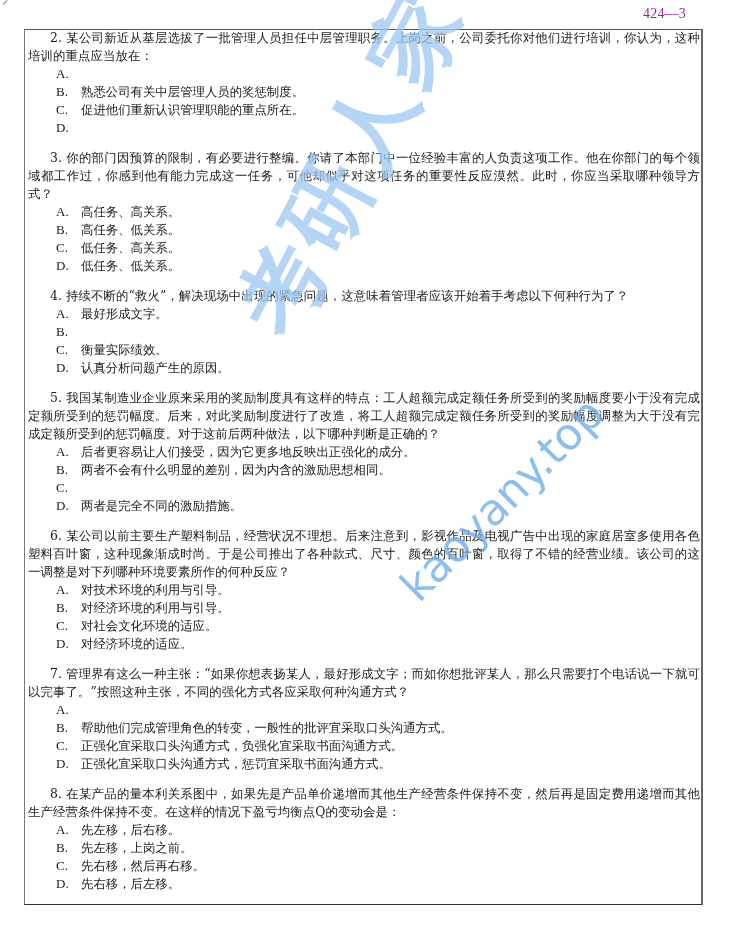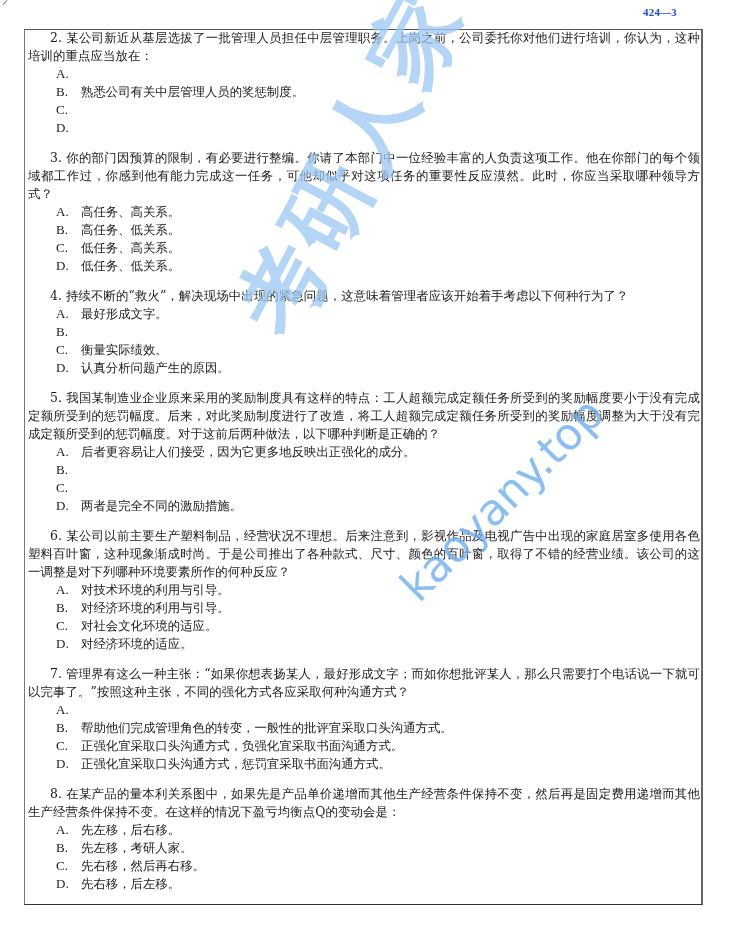--- a/index.html
+++ b/index.html
@@ -4,21 +4,21 @@
 <style>
   html, body { margin: 0; padding: 0; background: #ffffff; }
   body {
     width: 733px; height: 944px; position: relative; overflow: hidden;
     font-family: "DejaVu Serif", "Liberation Serif", serif;
     color: #1a1a1a;
   }
   .page-number {
     position: absolute; top: 6px; left: 643px;
     font-family: "Liberation Serif", "DejaVu Serif", serif;
-    font-weight: bold; font-size: 11px; color: #1d4ed8;
+    font-weight: normal; font-size: 14px; color: #a21caf;
     letter-spacing: 0.2px;
   }
   .corner-mark {
     position: absolute; top: 2px; left: 2px; width: 6px; height: 1px;
     background: #888; transform: rotate(-45deg);
   }
   .question-box {
     position: absolute; left: 24px; top: 29px; width: 679px; height: 876px;
     border-top: 1px solid #555;
     border-left: 1px solid #777;
@@ -68,20 +68,21 @@
     <div class="stem">2. 某公司新近从基层选拔了一批管理人员担任中层管理职务。上岗之前，公司委托你对他们进行培训，你认为，这种培训的重点应当放在：</div>
     <div class="option">
         <span class="opt-letter">A.</span>
       </div>
     <div class="option">
         <span class="opt-letter">B.</span>
         <span class="opt-text">熟悉公司有关中层管理人员的奖惩制度。</span>
       </div>
     <div class="option">
         <span class="opt-letter">C.</span>
+        <span class="opt-text">促进他们重新认识管理职能的重点所在。</span>
       </div>
     <div class="option">
         <span class="opt-letter">D.</span>
       </div>
   </div>
 
   <div class="question">
     <div class="stem">3. 你的部门因预算的限制，有必要进行整编。你请了本部门中一位经验丰富的人负责这项工作。他在你部门的每个领域都工作过，你感到他有能力完成这一任务，可他却似乎对这项任务的重要性反应漠然。此时，你应当采取哪种领导方式？</div>
     <div class="option">
         <span class="opt-letter">A.</span>
@@ -121,20 +122,21 @@
   </div>
 
   <div class="question">
     <div class="stem">5. 我国某制造业企业原来采用的奖励制度具有这样的特点：工人超额完成定额任务所受到的奖励幅度要小于没有完成定额所受到的惩罚幅度。后来，对此奖励制度进行了改造，将工人超额完成定额任务所受到的奖励幅度调整为大于没有完成定额所受到的惩罚幅度。对于这前后两种做法，以下哪种判断是正确的？</div>
     <div class="option">
         <span class="opt-letter">A.</span>
         <span class="opt-text">后者更容易让人们接受，因为它更多地反映出正强化的成分。</span>
       </div>
     <div class="option">
         <span class="opt-letter">B.</span>
+        <span class="opt-text">两者不会有什么明显的差别，因为内含的激励思想相同。</span>
       </div>
     <div class="option">
         <span class="opt-letter">C.</span>
       </div>
     <div class="option">
         <span class="opt-letter">D.</span>
         <span class="opt-text">两者是完全不同的激励措施。</span>
       </div>
   </div>
 
@@ -178,21 +180,21 @@
   </div>
 
   <div class="question">
     <div class="stem">8. 在某产品的量本利关系图中，如果先是产品单价递增而其他生产经营条件保持不变，然后再是固定费用递增而其他生产经营条件保持不变。在这样的情况下盈亏均衡点Q的变动会是：</div>
     <div class="option">
         <span class="opt-letter">A.</span>
         <span class="opt-text">先左移，后右移。</span>
       </div>
     <div class="option">
         <span class="opt-letter">B.</span>
-        <span class="opt-text">先左移，考研人家。</span>
+        <span class="opt-text">先左移，上岗之前。</span>
       </div>
     <div class="option">
         <span class="opt-letter">C.</span>
         <span class="opt-text">先右移，然后再右移。</span>
       </div>
     <div class="option">
         <span class="opt-letter">D.</span>
         <span class="opt-text">先右移，后左移。</span>
       </div>
   </div>

